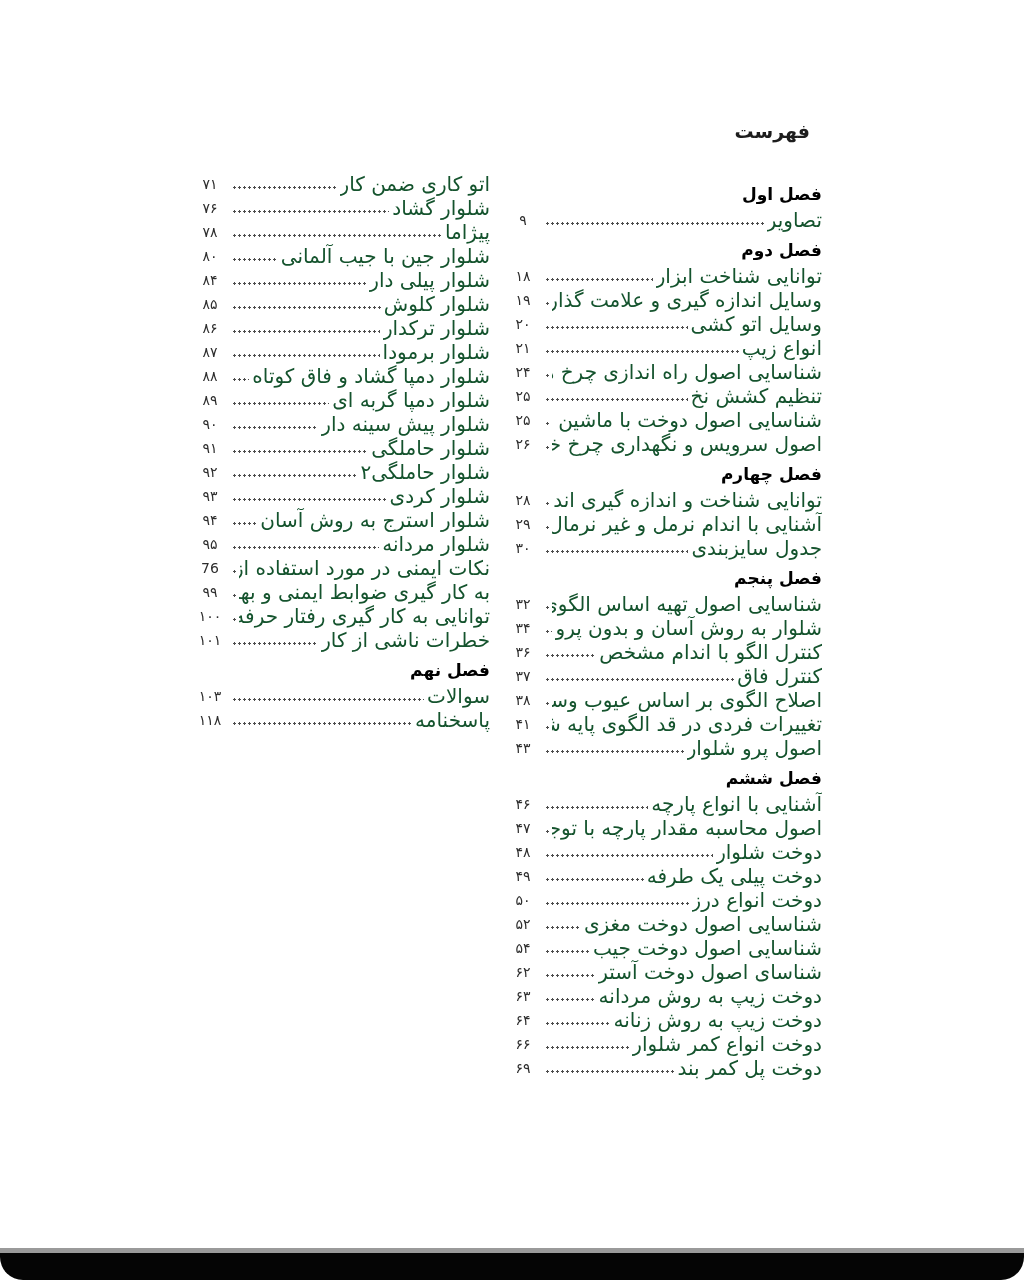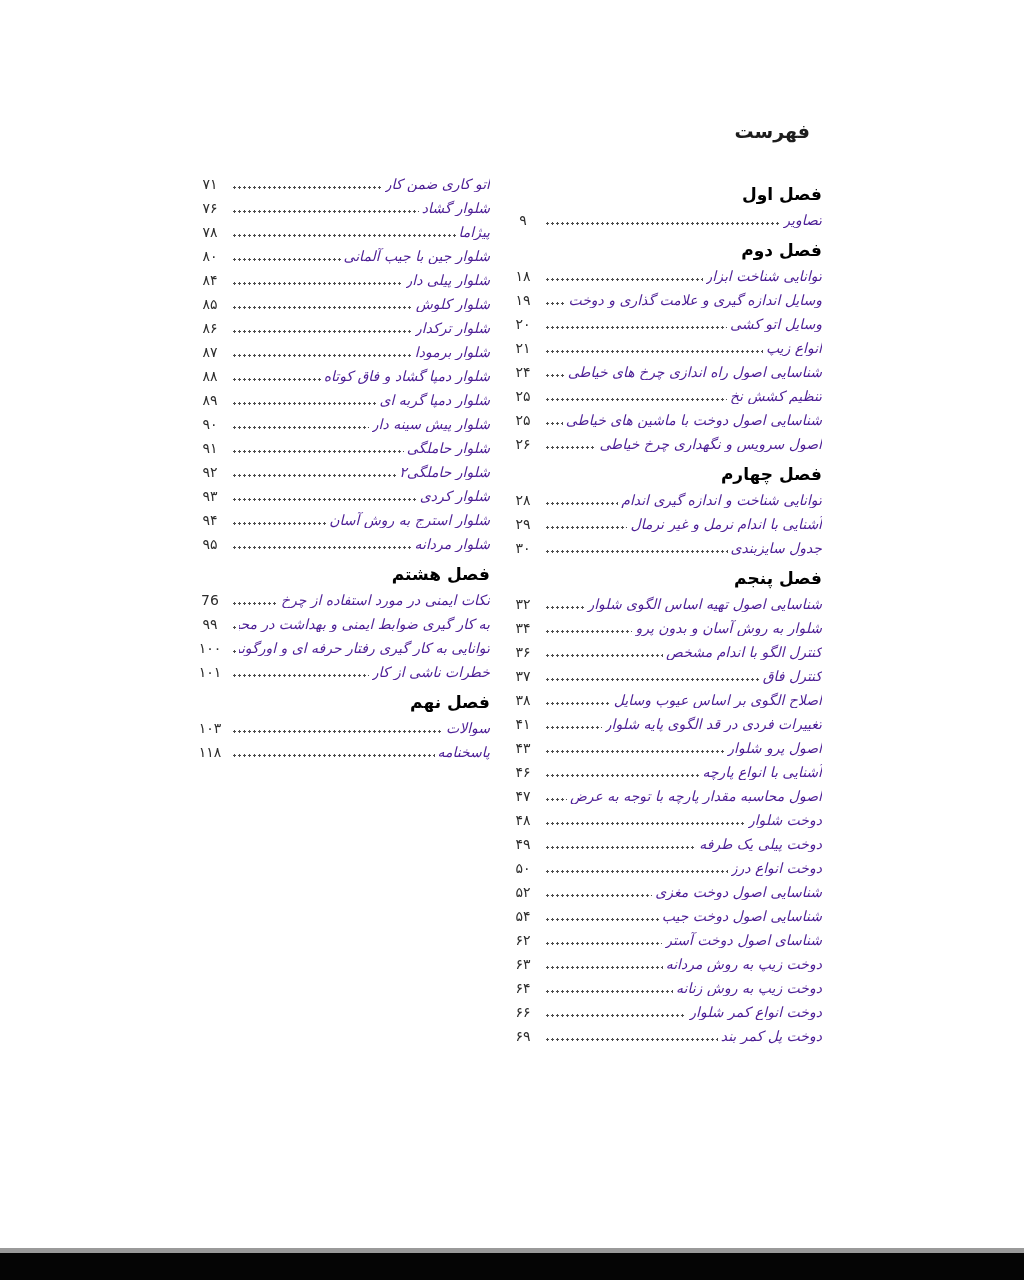--- a/index.html
+++ b/index.html
@@ -3,20 +3,21 @@
 <meta charset="utf-8">
 <style>
   html,body{margin:0;padding:0;background:#ffffff;}
   .page{
     position:relative;
     width:1024px;height:1280px;
     background:#ffffff;
     overflow:hidden;
     font-family:"DejaVu Sans",sans-serif;
     direction:rtl;
+    border-radius:23px;
   }
   .toc-title{
     position:absolute;
     top:120px;right:214px;
     margin:0;
     font-size:19px;font-weight:bold;color:#1d1d1d;
   }
   .col{
     position:absolute;
     display:flex;flex-direction:column;
@@ -31,21 +32,21 @@
   }
   .col-2 .section:nth-child(2) .heading{margin-top:24px;}
   .row{
     display:flex;align-items:center;
     height:24px;
   }
   .label{
     flex:0 1 auto;
     overflow:hidden;
     white-space:nowrap;
-    font-size:14px;color:#4c1d95;font-style:italic;
+    font-size:20px;color:#14532d;
   }
   .leader{
     flex:1 1 0;min-width:4px;
     height:5px;
     align-self:flex-end;
     margin:0 3px 6px 7px;
     background-image:radial-gradient(circle,#4c4c4c 1px,rgba(0,0,0,0) 1.35px);
     background-size:5px 5px;
     background-repeat:repeat-x;
     background-position:left bottom;
@@ -175,20 +176,21 @@
           <span class="leader"></span>
           <span class="num">۴۱</span>
         </div>
         <div class="row">
           <span class="label">اصول پرو شلوار</span>
           <span class="leader"></span>
           <span class="num">۴۳</span>
         </div>
       </div>
       <div class="section">
+        <div class="heading">فصل ششم</div>
         <div class="row">
           <span class="label">آشنایی با انواع پارچه</span>
           <span class="leader"></span>
           <span class="num">۴۶</span>
         </div>
         <div class="row">
           <span class="label">اصول محاسبه مقدار پارچه با توجه به عرض</span>
           <span class="leader"></span>
           <span class="num">۴۷</span>
         </div>
@@ -323,21 +325,20 @@
           <span class="leader"></span>
           <span class="num">۹۴</span>
         </div>
         <div class="row">
           <span class="label">شلوار مردانه</span>
           <span class="leader"></span>
           <span class="num">۹۵</span>
         </div>
       </div>
       <div class="section">
-        <div class="heading">فصل هشتم</div>
         <div class="row">
           <span class="label">نکات ایمنی در مورد استفاده از چرخ</span>
           <span class="leader"></span>
           <span class="num">76</span>
         </div>
         <div class="row">
           <span class="label">به کار گیری ضوابط ایمنی و بهداشت در محیط کار.</span>
           <span class="leader"></span>
           <span class="num">۹۹</span>
         </div>

